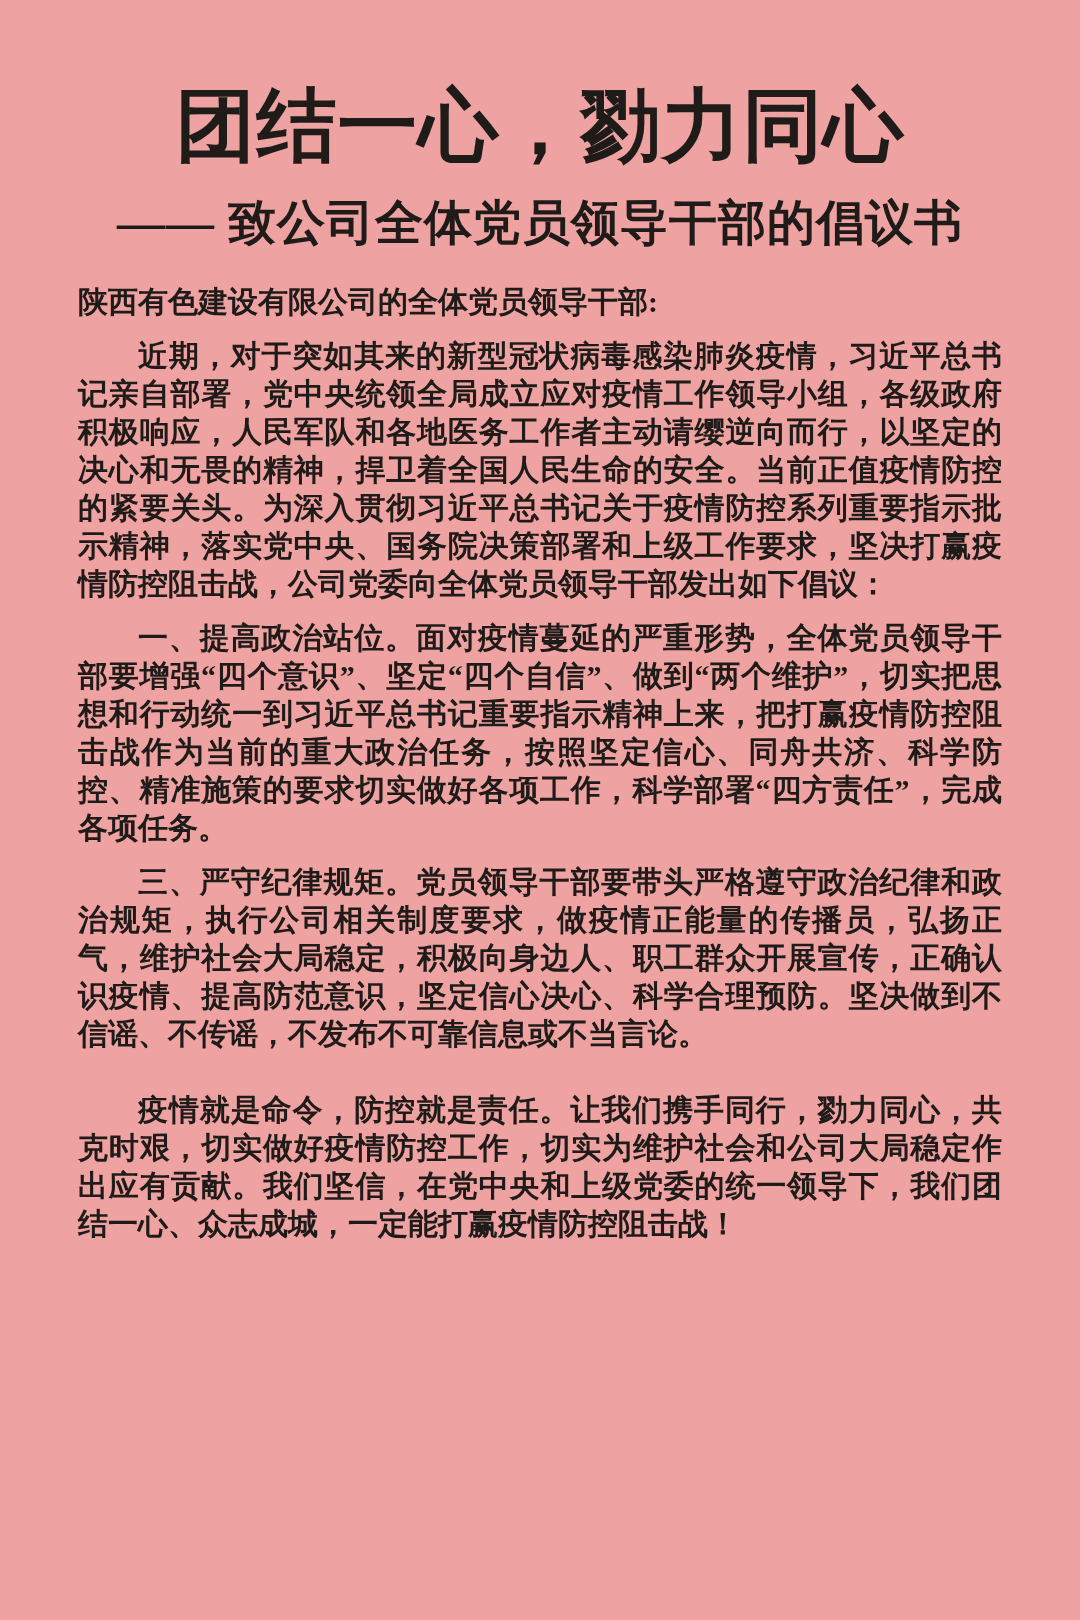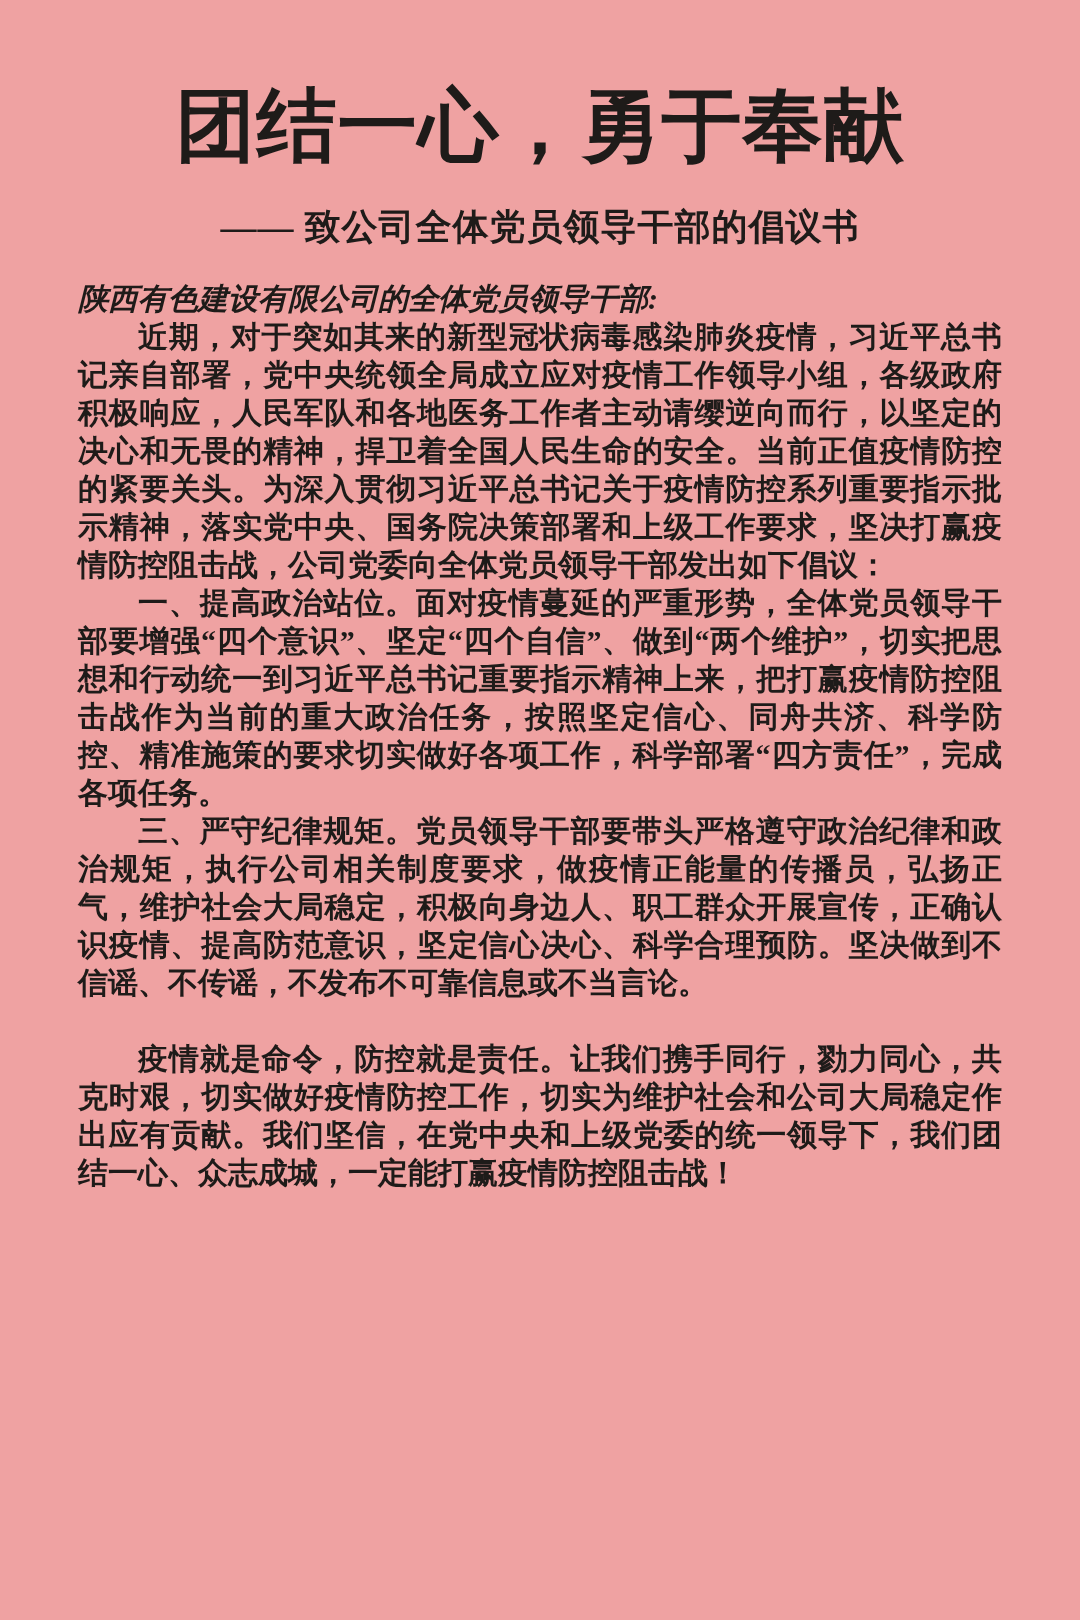--- a/index.html
+++ b/index.html
@@ -24,49 +24,49 @@
   }
   .title {
     text-align: center;
     font-size: 80px;
     font-weight: 900;
     line-height: 1.06;
     letter-spacing: 1px;
   }
   .subtitle {
     text-align: center;
-    font-size: 36px;
+    font-size: 48px;
     font-weight: 900;
-    margin-top: 34px;
+    margin-top: 22px;
     letter-spacing: 1px;
   }
   .body-text {
     margin: 28px 78px 0 78px;
     width: 924px;
     font-size: 30px;
     font-weight: 700;
     line-height: 38px;
     text-align: justify;
   }
   .salutation {
     text-indent: 0;
-    font-style: italic;
   }
   .para {
     text-indent: 2em;
+    margin-top: 16px;
   }
   .para.closing {
     margin-top: 38px;
   }
 </style>
 </head>
 <body>
 
 <div class="page">
-  <h1 class="title">团结一心，勇于奉献</h1>
+  <h1 class="title">团结一心，勠力同心</h1>
 
   <div class="subtitle">—— 致公司全体党员领导干部的倡议书</div>
 
   <div class="body-text">
     <p class="salutation">陕西有色建设有限公司的全体党员领导干部:</p>
     <p class="para">近期，对于突如其来的新型冠状病毒感染肺炎疫情，习近平总书记亲自部署，党中央统领全局成立应对疫情工作领导小组，各级政府积极响应，人民军队和各地医务工作者主动请缨逆向而行，以坚定的决心和无畏的精神，捍卫着全国人民生命的安全。当前正值疫情防控的紧要关头。为深入贯彻习近平总书记关于疫情防控系列重要指示批示精神，落实党中央、国务院决策部署和上级工作要求，坚决打赢疫情防控阻击战，公司党委向全体党员领导干部发出如下倡议：</p>
     <p class="para">一、提高政治站位。面对疫情蔓延的严重形势，全体党员领导干部要增强“四个意识”、坚定“四个自信”、做到“两个维护”，切实把思想和行动统一到习近平总书记重要指示精神上来，把打赢疫情防控阻击战作为当前的重大政治任务，按照坚定信心、同舟共济、科学防控、精准施策的要求切实做好各项工作，科学部署“四方责任”，完成各项任务。</p>
     <p class="para">三、严守纪律规矩。党员领导干部要带头严格遵守政治纪律和政治规矩，执行公司相关制度要求，做疫情正能量的传播员，弘扬正气，维护社会大局稳定，积极向身边人、职工群众开展宣传，正确认识疫情、提高防范意识，坚定信心决心、科学合理预防。坚决做到不信谣、不传谣，不发布不可靠信息或不当言论。</p>
     <p class="para closing">疫情就是命令，防控就是责任。让我们携手同行，勠力同心，共克时艰，切实做好疫情防控工作，切实为维护社会和公司大局稳定作出应有贡献。我们坚信，在党中央和上级党委的统一领导下，我们团结一心、众志成城，一定能打赢疫情防控阻击战！</p>
   </div>

